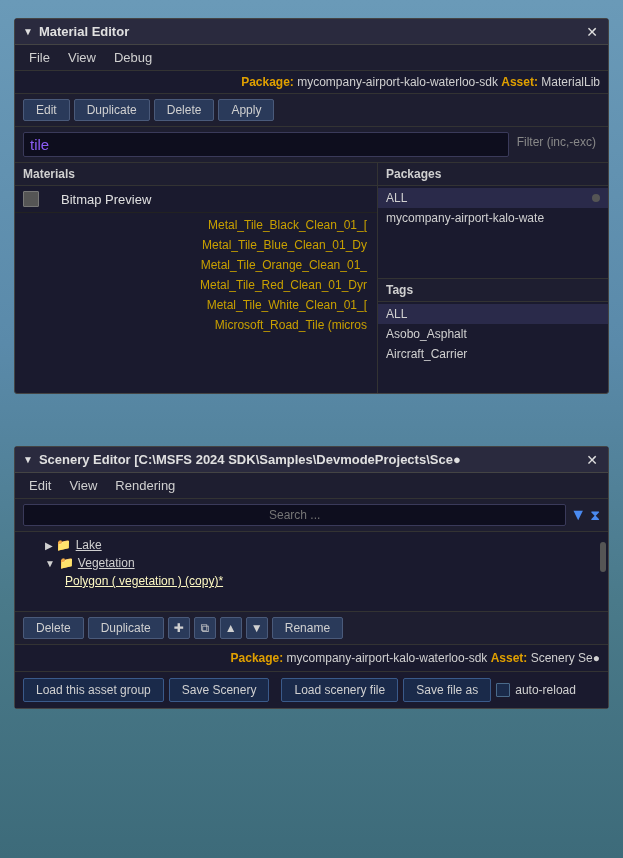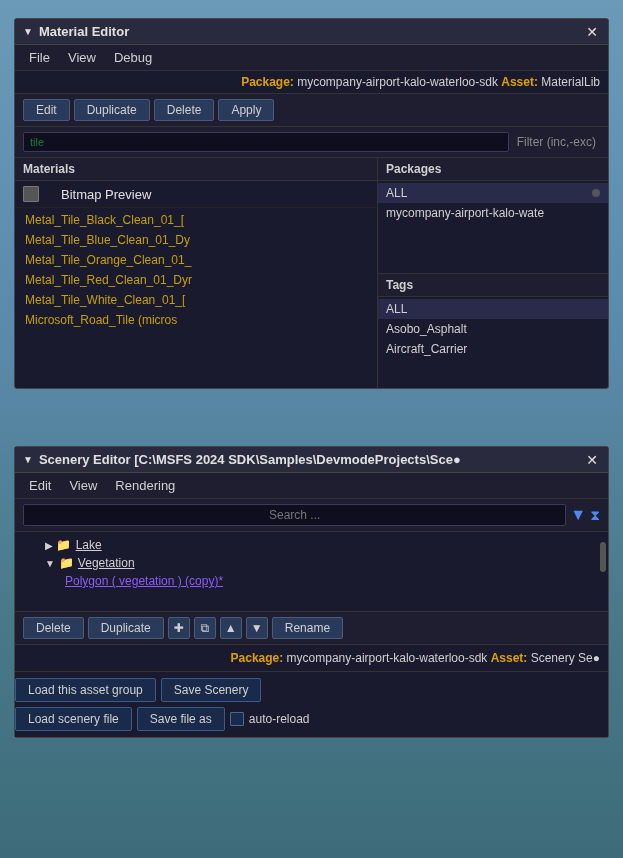--- a/index.html
+++ b/index.html
@@ -133,23 +133,23 @@
       gap: 4px;
       padding: 5px 8px;
       border-bottom: 1px solid #333;
       background: #1e1e30;
     }
 
     .filter-input {
       flex: 1;
       background: #0e0e1e;
       border: 1px solid #3a3a5a;
-      color: #15803d;
+      color: #8b5cf6;
       padding: 3px 6px;
-      font-size: 11px;
+      font-size: 15px;
       border-radius: 2px;
     }
 
     .filter-label {
       color: #888;
       font-size: 12px;
       padding: 3px 4px;
     }
 
     .two-col {
@@ -204,20 +204,21 @@
     }
 
     .material-item {
       padding: 3px 10px;
       font-size: 12px;
       color: #c8a000;
       cursor: pointer;
       white-space: nowrap;
       overflow: hidden;
       text-overflow: ellipsis;
+      text-align: right;
     }
 
     .package-list {
       flex: 1;
       overflow-y: auto;
       padding: 2px 0;
     }
 
     .package-item {
       padding: 3px 8px;
@@ -311,21 +312,21 @@
     .folder-icon {
       color: #d0a000;
     }
 
     .tree-label {
       color: #d0d0d0;
       text-decoration: underline;
     }
 
     .tree-label-yellow {
-      color: #8b5cf6;
+      color: #fef9c3;
     }
 
     .tree-scrollbar {
       position: absolute;
       right: 2px;
       top: 10px;
       width: 6px;
       height: 30px;
       background: #555;
       border-radius: 3px;
@@ -348,24 +349,24 @@
       border-radius: 2px;
       color: #d0d0d0;
       cursor: pointer;
       display: flex;
       align-items: center;
       justify-content: center;
       font-size: 12px;
     }
 
     .bottom-section {
-      padding: 6px 0;
-      display: flex;
-      flex-direction: column;
-      gap: 5px;
+      padding: 6px 8px;
+      display: flex;
+      flex-direction: row;
+      gap: 12px;
       background: #1a1a2e;
     }
 
     .action-row {
       display: flex;
       gap: 5px;
       align-items: center;
     }
 
     .btn-action {

